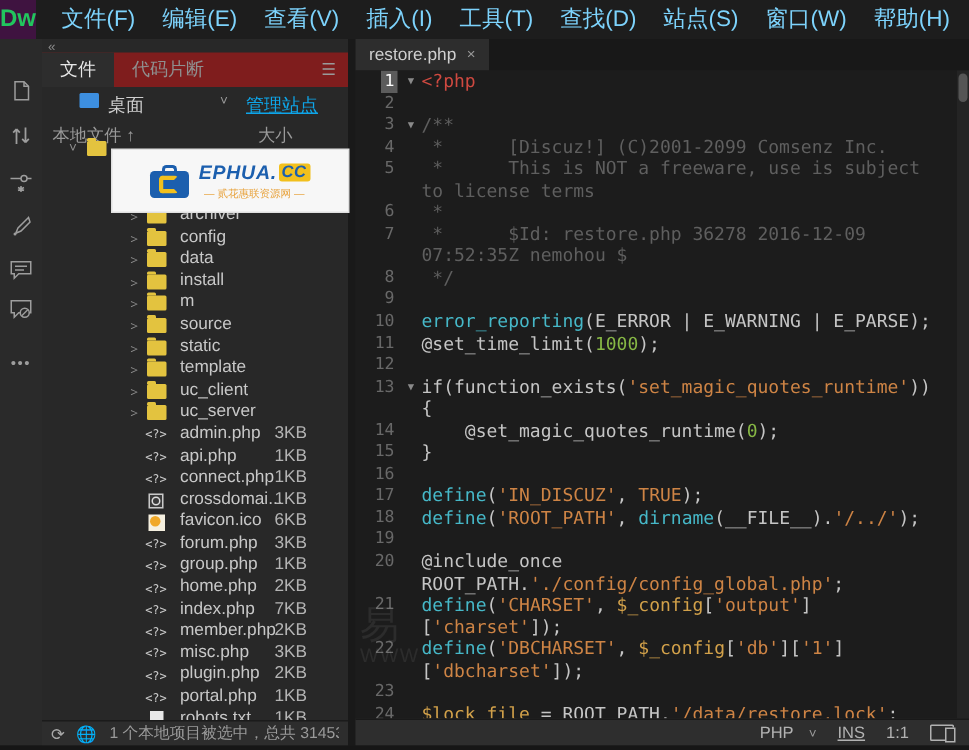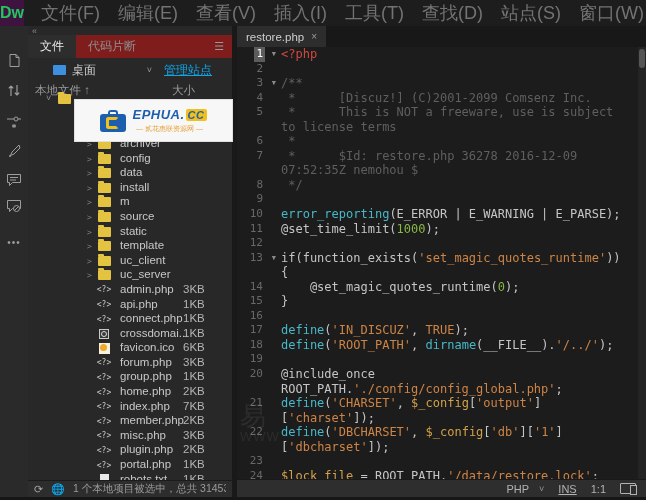--- a/index.html
+++ b/index.html
@@ -6,21 +6,21 @@
   html,body { width:646px; height:500px; background:#101010; overflow:hidden;
               font-family:"Liberation Sans", sans-serif; }
   #window { position:relative; width:646px; height:500px; background:#1c1c1c; overflow:hidden; }
 
   
   .titlebar { position:absolute; left:0; top:0; width:646px; height:26px; background:#1d1d1d;
               display:flex; align-items:center; }
   .dw-logo { width:27px; height:26px; background:#3f1340; color:#22c55e; font-weight:bold;
              font-size:16px; display:flex; align-items:center; justify-content:center; }
   .menus { display:flex; height:26px; align-items:center; margin-left:8px; }
-  .menu-item { color:#737373; font-size:18px; padding:0 9px; height:26px; line-height:26px; white-space:nowrap; }
+  .menu-item { color:#7dd3fc; font-size:15px; padding:0 9px; height:26px; line-height:26px; white-space:nowrap; }
   .workspace { margin-left:auto; color:#c9c9c9; font-size:12px; display:flex; align-items:center; gap:5px; padding:0 10px; }
   .workspace .chev { color:#9a9a9a; font-size:9px; }
   .sync-gear { color:#b5b5b5; font-size:13px; padding:0 14px 0 6px; display:flex; align-items:center; gap:2px; }
   .sync-gear .mini { font-size:9px; color:#9a9a9a; }
   .winbtns { display:flex; align-items:center; gap:0; margin-right:4px; }
   .winbtn { width:30px; height:22px; color:#bdbdbd; font-size:12px; display:flex; align-items:center; justify-content:center; }
 
   
   .left-strip { position:absolute; left:0; top:26px; width:28px; height:471px; background:#2a2a2a; }
   .strip-icon { width:28px; height:28px; display:flex; align-items:center; justify-content:center; color:#9d9d9d; }
@@ -30,21 +30,21 @@
   
   .files-panel { position:absolute; left:28px; top:26px; width:204px; height:471px; background:#282828; }
   .panel-collapse { position:absolute; left:4px; top:0px; color:#8a8a8a; font-size:9px; }
   .panel-tabs { position:absolute; left:0; top:9px; width:204px; height:23px; background:#7f1d1d;
                 display:flex; align-items:center; }
   .panel-tab { font-size:12px; padding:0 12px; height:23px; line-height:23px; }
   .panel-tab.active { color:#e8e8e8; background:#2d2d2d; }
   .panel-tab.inactive { color:#8f8f8f; }
   .panel-menu-icon { margin-left:auto; margin-right:8px; color:#9a9a9a; font-size:11px; }
   .site-row { position:absolute; left:0; top:32px; width:204px; height:24px; display:flex; align-items:center; padding:0 6px; }
-  .site-combo { display:flex; align-items:center; gap:6px; width:118px;padding-left:19px; }
+  .site-combo { display:flex; align-items:flex-start; gap:6px; width:118px;padding-left:19px; }
   .site-thumb { width:13px; height:10px; background:#3d8fe0; border-radius:1px; }
   .site-name { color:#cfcfcf; font-size:12px; }
   .site-chev { margin-left:auto; color:#9a9a9a; font-size:9px; }
   .manage-link { margin-left:12px; color:#0ea5e9; font-size:12px; text-decoration:underline; white-space:nowrap; }
   .cols-row { position:absolute; left:0; top:56px; width:204px; height:16px; font-size:11.5px; color:#9a9a9a; }
   .col-local { position:absolute; left:7px; top:1px; }
   .col-size  { position:absolute; left:144px; top:1px; }
   .tree { position:absolute; left:0; top:66px; width:204px; height:389px; overflow:hidden; }
   .tree-row { height:14.6px; position:relative; font-size:11.5px; color:#c8c8c8; white-space:nowrap; }
   .tr-chev { position:absolute; left:57px; top:1px; color:#8f8f8f; font-size:9px; }

